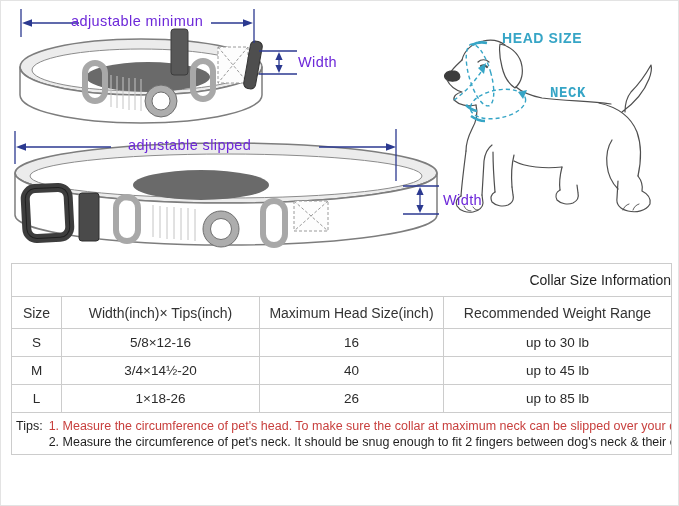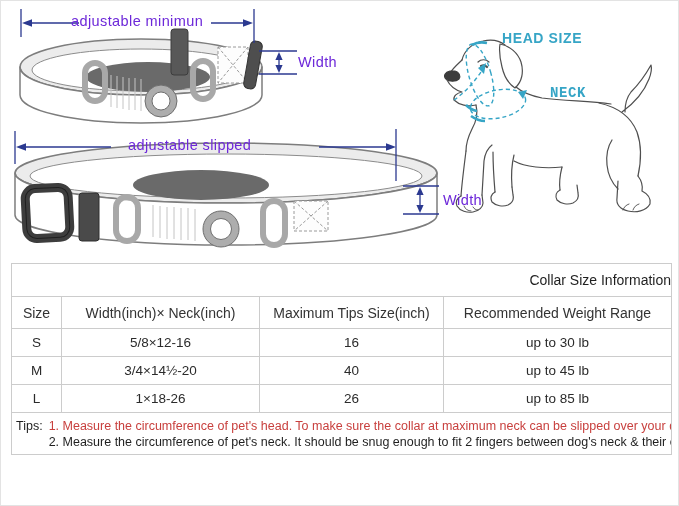--- a/index.html
+++ b/index.html
@@ -165,22 +165,22 @@
         <col style="width:198px">
         <col style="width:184px">
         <col style="width:228px">
       </colgroup>
     <tbody>
         <tr class="title-row">
       <td colspan="4">Collar Size Information</td>
     </tr>
     <tr class="header-row">
       <th>Size</th>
-      <th>Width(inch)× Neck(inch)</th>
-      <th>Maximum Tips Size(inch)</th>
+      <th>Width(inch)× Tips(inch)</th>
+      <th>Maximum Head Size(inch)</th>
       <th>Recommended Weight Range</th>
     </tr>
     <tr class="data-row">
       <td>S</td>
       <td>5/8×12-16</td>
       <td>16</td>
       <td>up to 30 lb</td>
     </tr>
     <tr class="data-row">
       <td>M</td>

